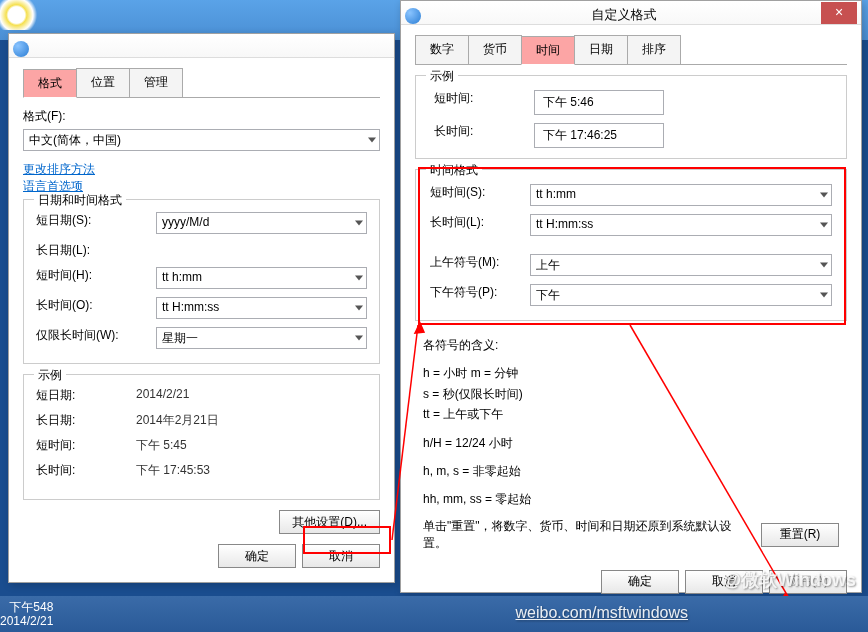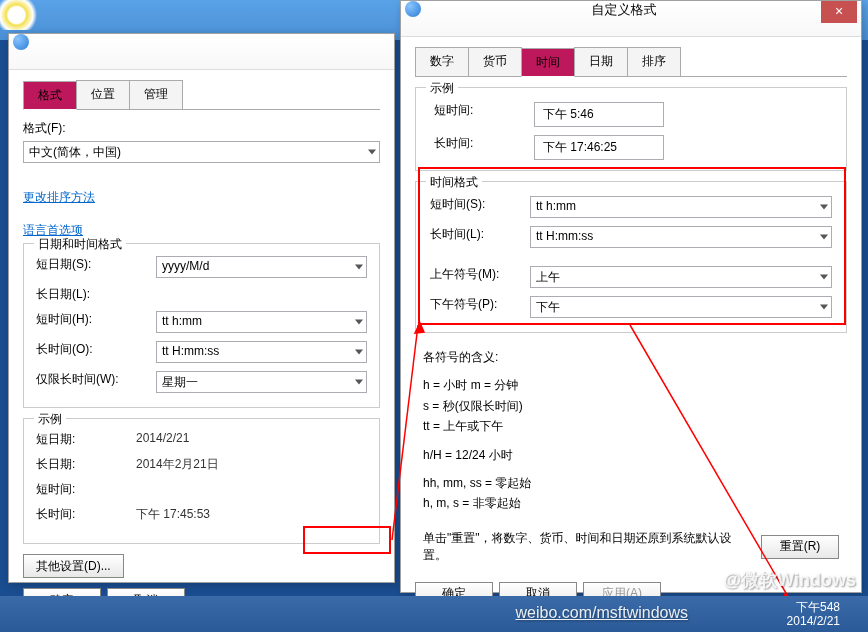--- a/index.html
+++ b/index.html
@@ -1,52 +1,52 @@
 <!DOCTYPE html>
 <html><head>
   <meta charset="utf-8">
   <style>
     * { box-sizing: border-box; margin: 0; padding: 0; font-family: "Microsoft YaHei", "Segoe UI", Tahoma, sans-serif; font-size: 12px; }
     body { width: 868px; height: 632px; position: relative; background: #1a4d8f; overflow: hidden; }
     .desktop-bg { position: absolute; top: 0; left: 0; width: 868px; height: 40px; background: linear-gradient(180deg, #5aa3e8 0%, #4a8fd4 100%); }
     .flower { position: absolute; top: 0; left: 0; width: 55px; height: 30px; background: radial-gradient(circle at 30% 50%, #fff 0%, #fff 20%, #f5e050 25%, #fff 40%, transparent 50%); }
     
     .window { position: absolute; background: #fff; border: 1px solid #a0a0a0; box-shadow: 2px 2px 8px rgba(0,0,0,0.2); }
-    .titlebar { height: 36px; background: linear-gradient(180deg, #fff 0%, #f8f8f8 100%); display: flex; align-items: flex-start; padding: 0 4px; border-bottom: 1px solid #ddd; }
+    .titlebar { height: 24px; background: linear-gradient(180deg, #fff 0%, #f8f8f8 100%); display: flex; align-items: flex-end; padding: 0 4px; border-bottom: 1px solid #ddd; }
     .titlebar .globe-icon { width: 16px; height: 16px; border-radius: 50%; background: radial-gradient(circle at 30% 30%, #8ac4ff, #2a7dd4); margin-right: 6px; }
     .titlebar .title { flex: 1; text-align: center; font-size: 13px; }
     .titlebar .close-btn { width: 36px; height: 22px; background: #c75050; color: #fff; text-align: center; line-height: 20px; font-size: 14px; }
     
     .window-body { padding: 10px 14px; }
     
     .tabbar { display: flex; border-bottom: 1px solid #aaa; margin-bottom: 10px; }
     .tab { padding: 5px 14px; border: 1px solid #aaa; border-bottom: none; background: #f4f4f4; margin-right: -1px; cursor: pointer; }
-    .tab.active { background: #be185d; border-bottom: 1px solid #fff; position: relative; top: 1px; }
+    .tab.active { background: #fca5a5; border-bottom: 1px solid #fff; position: relative; top: 1px; }
     
     .group { border: 1px solid #ccc; padding: 12px 12px 20px 12px; margin-bottom: 10px; position: relative; }
     .group-title { position: absolute; top: -8px; left: 10px; background: #fff; padding: 0 4px; font-size: 12px; }
     
     .row { display: flex; align-items: flex-start; margin-bottom: 8px; }
     .row-label { width: 120px; }
     .row-value { flex: 1; color: #333; }
     .select-input { flex: 1; border: 1px solid #abadb3; padding: 2px 18px 2px 5px; background: #fff; height: 22px; position: relative; }
     .select-arrow { position: absolute; right: 3px; top: 50%; transform: translateY(-50%); width: 0; height: 0; border-left: 4px solid transparent; border-right: 4px solid transparent; border-top: 5px solid #555; }
     
-    .link { color: #0066cc; text-decoration: underline; cursor: pointer; display: block; margin-bottom: 16px; }
-    
-    .button-row { display: flex; gap: 6px; margin-top: 10px; }
+    .link { color: #0066cc; text-decoration: underline; cursor: pointer; display: block; margin-bottom: 0; }
+    
+    .button-row { display: flex; justify-content: flex-end; gap: 6px; margin-top: 10px; }
     .btn { min-width: 78px; height: 24px; border: 1px solid #888; background: linear-gradient(180deg, #fff, #e8e8e8); cursor: pointer; padding: 0 12px; }
     .btn.disabled { color: #999; }
     
     .highlight-box { position: absolute; border: 2px solid #ff0000; pointer-events: none; }
     
     .win-left { left: 8px; top: 33px; width: 387px; height: 550px; }
     .win-right { left: 400px; top: 0; width: 462px; height: 593px; }
     
-    .taskbar { position: absolute; bottom: 0; left: 0; width: 868px; height: 36px; background: linear-gradient(180deg, #3a6ba8 0%, #2a5a98 100%); display: flex; align-items: center; justify-content: flex-end; padding-right: 24px; color: #fff; }
+    .taskbar { position: absolute; bottom: 0; left: 0; width: 868px; height: 36px; background: linear-gradient(180deg, #3a6ba8 0%, #2a5a98 100%); display: flex; align-items: center; padding-right: 24px; color: #fff; }
     .taskbar .clock { text-align: right; font-size: 11px; line-height: 14px; margin-right: 4px; }
     
     .watermark { position: absolute; bottom: 40px; right: 12px; color: rgba(255,255,255,0.85); font-size: 18px; text-shadow: 1px 1px 2px rgba(0,0,0,0.4); font-weight: bold; }
     .watermark2 { position: absolute; bottom: 10px; right: 180px; color: rgba(255,255,255,0.9); font-size: 16px; text-shadow: 1px 1px 2px rgba(0,0,0,0.4); text-decoration: underline; }
     
     .help-text { line-height: 1.7; margin-bottom: 8px; }
     .red-arrow { position: absolute; stroke: #ff0000; stroke-width: 1.5; fill: none; pointer-events: none; }
     .sample-box { display: inline-block; border: 1px solid #abadb3; padding: 3px 8px; min-width: 130px; background: #fff; }
   </style>
 </head>
@@ -61,21 +61,21 @@
     <span class="globe-icon"></span>
   </div>
   <div class="window-body">
     <div class="tabbar">
       <div class="tab active">格式</div>
       <div class="tab">位置</div>
       <div class="tab">管理</div>
     </div>
 
     <div style="margin-bottom:4px">格式(F):</div>
-    <div class="select-input" style="margin-bottom:26px;position:relative">
+    <div class="select-input" style="margin-bottom:10px;position:relative">
       <span>中文(简体，中国)</span>
       <span class="select-arrow"></span>
     </div>
 
     <a class="link">更改排序方法</a>
     <a class="link" style="margin-bottom:4px">语言首选项</a>
 
     <div class="group" style="padding-bottom:6px">
       <span class="group-title">日期和时间格式</span>
       <div class="row">
@@ -104,20 +104,21 @@
       <div class="row">
           <span class="row-label" style="width:100px">短日期:</span>
           <span class="row-value">2014/2/21</span>
         </div>
       <div class="row">
           <span class="row-label" style="width:100px">长日期:</span>
           <span class="row-value">2014年2月21日</span>
         </div>
       <div class="row">
           <span class="row-label" style="width:100px">短时间:</span>
+          <span class="row-value">下午 5:45</span>
         </div>
       <div class="row" style="margin-bottom:0">
           <span class="row-label" style="width:100px">长时间:</span>
           <span class="row-value">下午 17:45:53</span>
         </div>
     </div>
 
     <div class="button-row">
       <button class="btn">其他设置(D)...</button>
     </div>
@@ -175,22 +176,22 @@
           <div class="select-input" style="position:relative"><span>下午</span><span class="select-arrow"></span></div>
         </div>
     </div>
 
     <div style="padding:4px 8px">
       <div class="help-text">各符号的含义:</div>
       <div class="help-text" style="margin-bottom:0">h = 小时    m = 分钟</div>
       <div class="help-text" style="margin-bottom:0">s = 秒(仅限长时间)</div>
       <div class="help-text">tt = 上午或下午</div>
       <div class="help-text">h/H = 12/24 小时</div>
+      <div class="help-text">h, m, s = 非零起始</div>
       <div class="help-text" style="margin-bottom:0">hh, mm, ss = 零起始</div>
-      <div class="help-text">h, m, s = 非零起始</div>
     </div>
 
     <div style="display:flex;align-items:center;gap:10px;padding:4px 8px 0 8px">
       <div style="flex:1">单击"重置"，将数字、货币、时间和日期还原到系统默认设置。</div>
       <button class="btn">重置(R)</button>
     </div>
 
     <div class="button-row" style="margin-top:18px">
       <button class="btn">确定</button>
       <button class="btn">取消</button>

